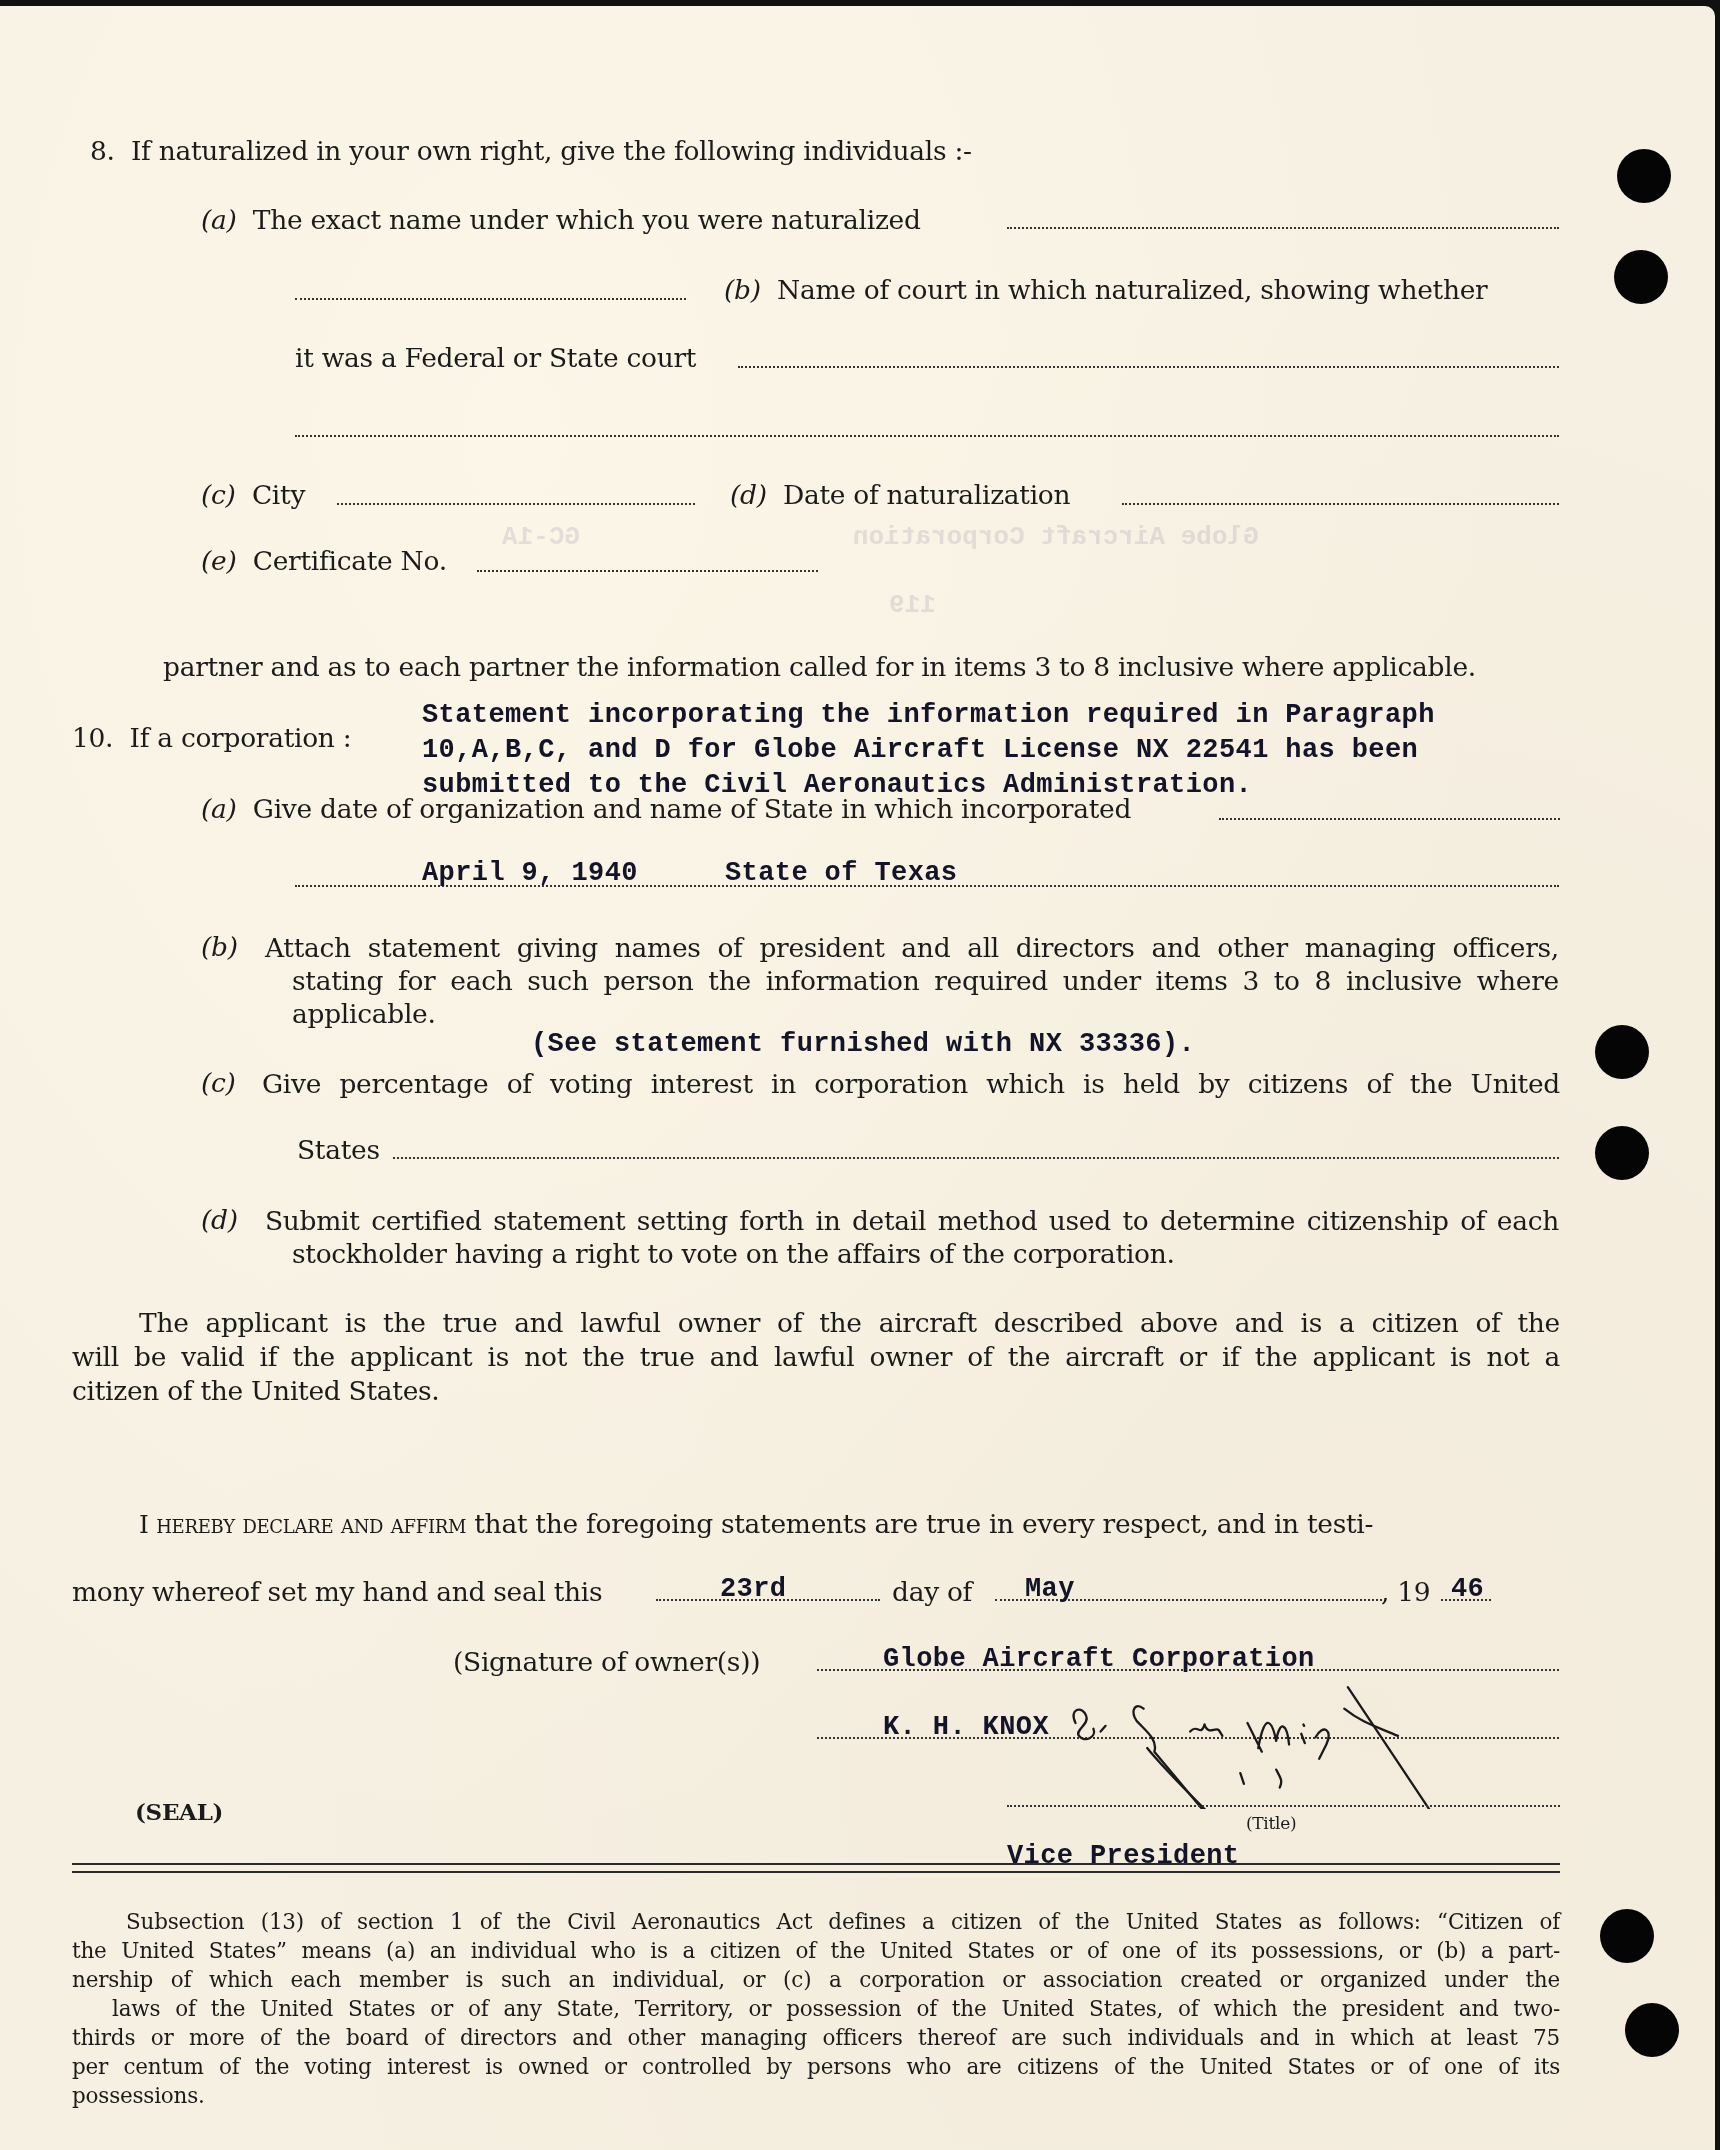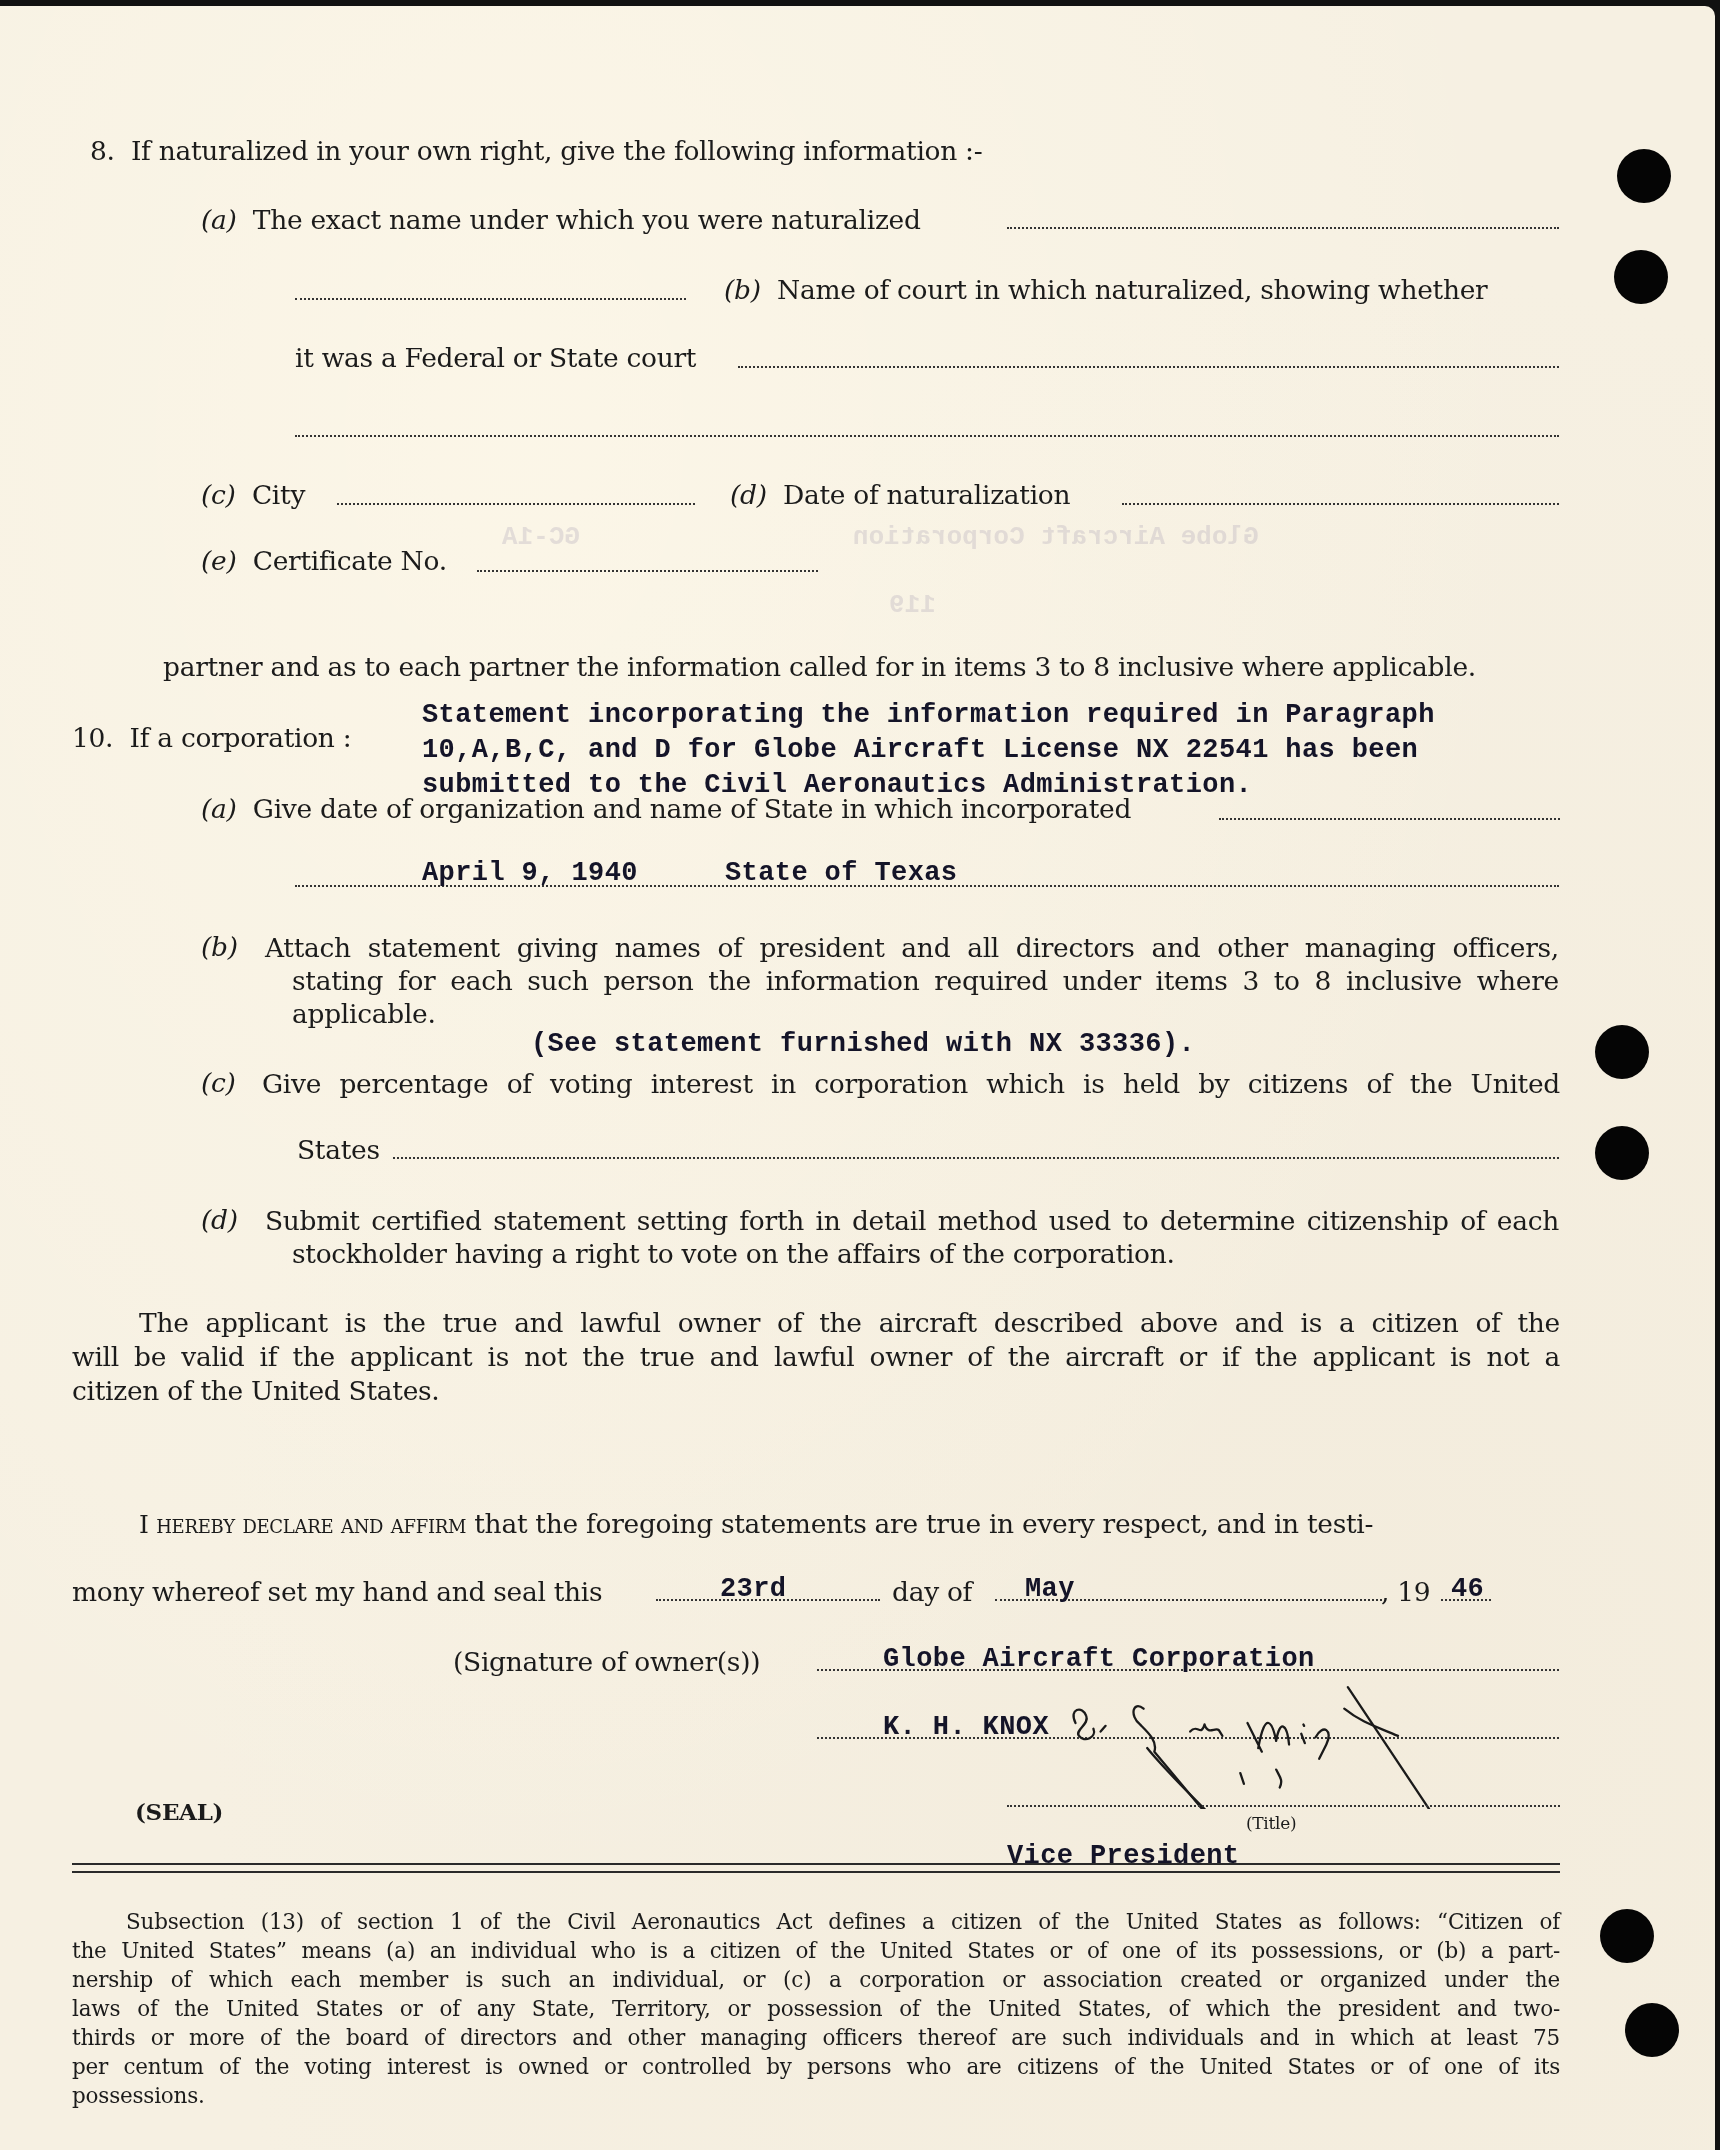--- a/index.html
+++ b/index.html
@@ -31,21 +31,21 @@
 <body>
 
 <div class="page">
 
   <div class="bleed" style="left:853px; top:516px;">Globe Aircraft Corporation</div>
   <div class="bleed" style="left:502px; top:516px;">GC-1A</div>
   <div class="bleed" style="left:889px; top:584px;">119</div>
 
   <div class="t" style="left:90px; top:129px;">
     <span>8.</span>&nbsp;
-    <span>If naturalized in your own right, give the following information :-</span>
+    <span>If naturalized in your own right, give the following individuals :-</span>
   </div>
 
   <div class="t" style="left:201px; top:198px;">
     <i>(a)</i>&nbsp;
     <span>The exact name under which you were naturalized</span>
   </div>
   <div class="line" style="left:1007px; top:221px; width:552px;"><span></span></div>
 
   <div class="line" style="left:295px; top:292px; width:391px;"></div>
   <div class="t" style="left:724px; top:268px;">
@@ -164,21 +164,21 @@
   <div class="t typed" style="left:1007px; top:1834px;">Vice President</div>
   <div class="t" style="left:1246px; top:1807px; font-size:17px; line-height:20px;">(Title)</div>
 
   <div class="rule" style="top:1857px;"></div>
   <div class="rule" style="top:1865px;"></div>
 
   <div class="fine" style="left:72px; top:1901px; width:1488px;">
     <div style="padding-left:54px; text-align-last:justify;">Subsection (13) of section 1 of the Civil Aeronautics Act defines a citizen of the United States as follows: “Citizen of</div>
     <div style="text-align-last:justify;">the United States” means (a) an individual who is a citizen of the United States or of one of its possessions, or (b) a part-</div>
     <div style="text-align-last:justify;">nership of which each member is such an individual, or (c) a corporation or association created or organized under the</div>
-    <div style="text-align-last:justify;">laws of the United States or of any State, Territory, or possession of the United States, of which the president and two-</div>
+    <div style="text-align-last:justify;margin-left:40px;">laws of the United States or of any State, Territory, or possession of the United States, of which the president and two-</div>
     <div style="text-align-last:justify;">thirds or more of the board of directors and other managing officers thereof are such individuals and in which at least 75</div>
     <div style="text-align-last:justify;">per centum of the voting interest is owned or controlled by persons who are citizens of the United States or of one of its</div>
     <div>possessions.</div>
   </div>
 
   <div class="hole" style="left:1617px; top:143px;"></div>
   <div class="hole" style="left:1614px; top:244px;"></div>
   <div class="hole" style="left:1595px; top:1019px;"></div>
   <div class="hole" style="left:1595px; top:1120px;"></div>
   <div class="hole" style="left:1600px; top:1903px;"></div>

